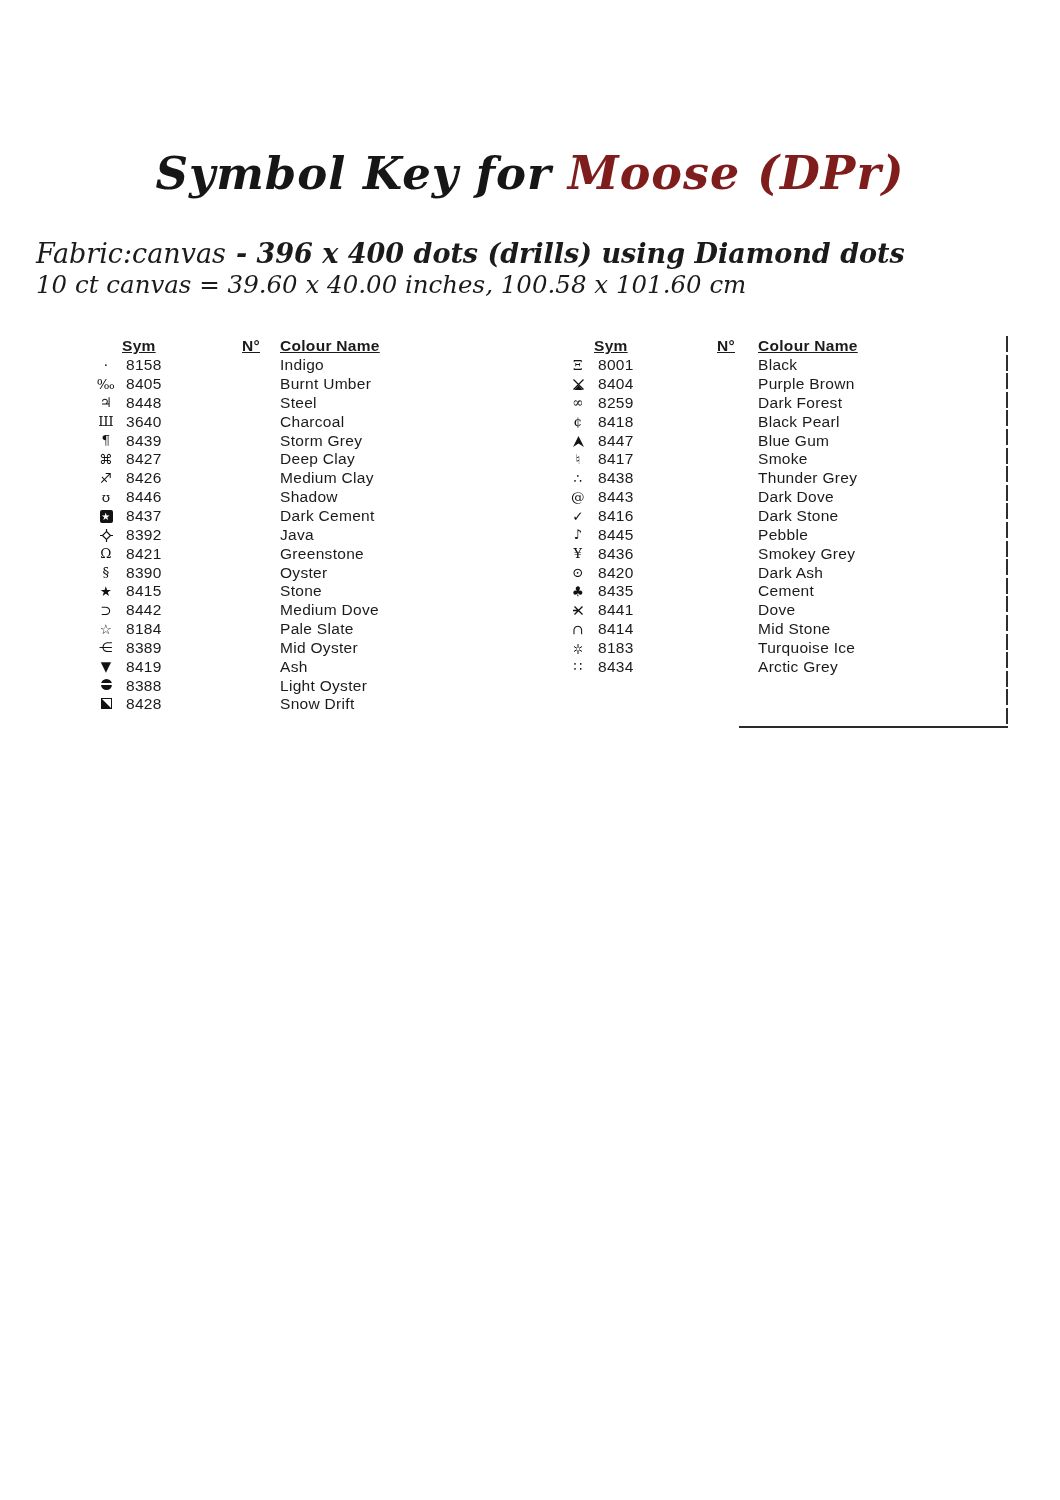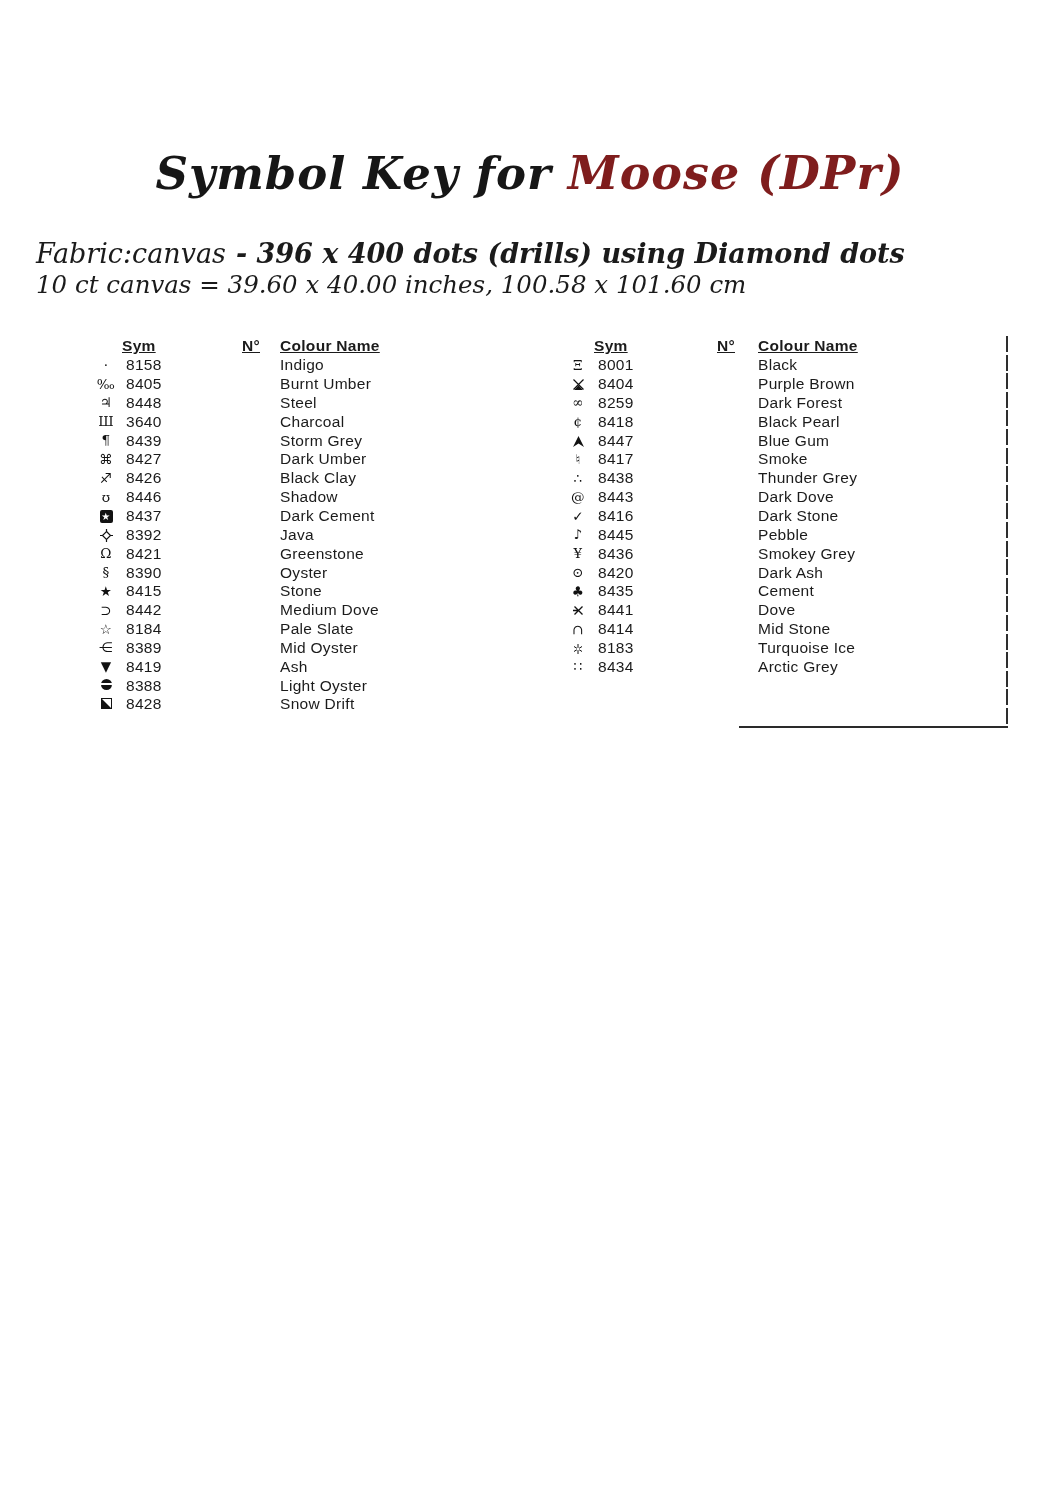--- a/index.html
+++ b/index.html
@@ -139,26 +139,26 @@
         <span class="c-name">Charcoal</span>
       </div>
       <div class="krow">
         <span class="c-sym">¶</span>
         <span class="c-num">8439</span>
         <span class="c-name">Storm Grey</span>
       </div>
       <div class="krow">
         <span class="c-sym">⌘</span>
         <span class="c-num">8427</span>
-        <span class="c-name">Dark Umber</span>
+        <span class="c-name">Deep Clay</span>
       </div>
       <div class="krow">
         <span class="c-sym">♐</span>
         <span class="c-num">8426</span>
-        <span class="c-name">Black Clay</span>
+        <span class="c-name">Medium Clay</span>
       </div>
       <div class="krow">
         <span class="c-sym">ʊ</span>
         <span class="c-num">8446</span>
         <span class="c-name">Shadow</span>
       </div>
       <div class="krow">
         <span class="c-sym"><span class="shp-boxed">★</span></span>
         <span class="c-num">8437</span>
         <span class="c-name">Dark Cement</span>

